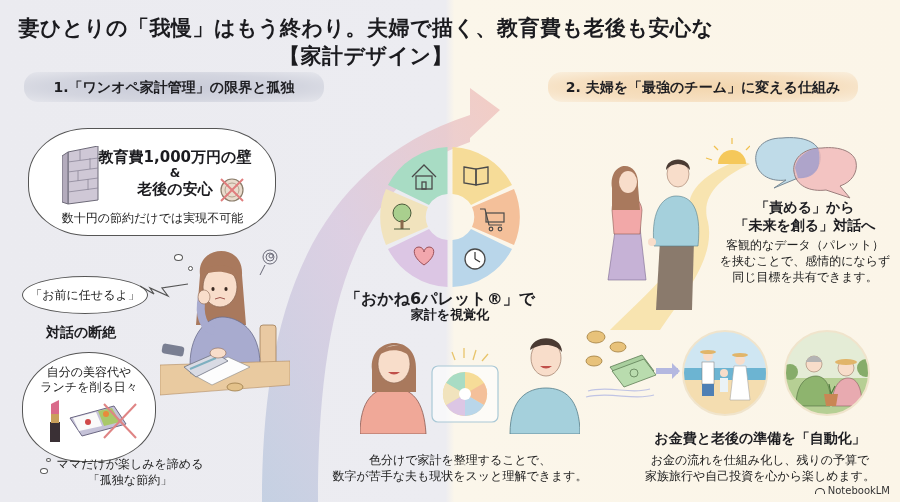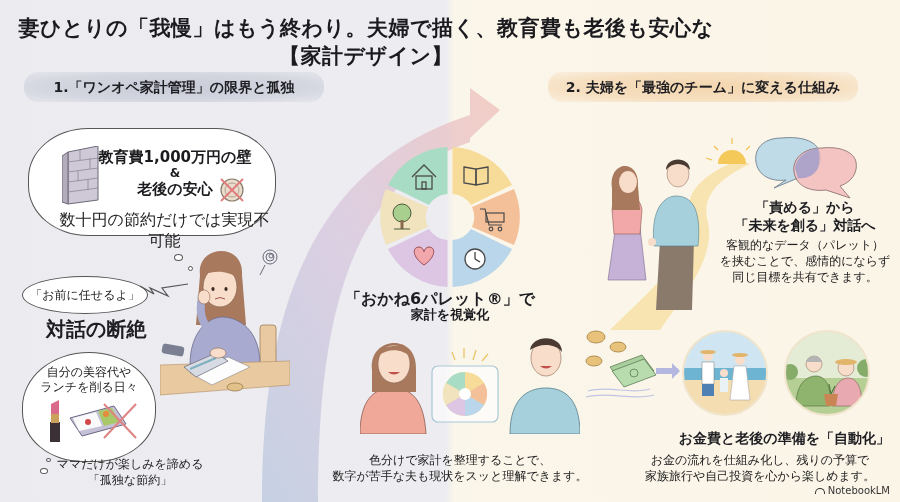--- a/index.html
+++ b/index.html
@@ -74,31 +74,31 @@
 <div class="abs cloud-title" style="left:90px;top:148px;width:170px;font-size:15px;">教育費1,000万円の壁</div>
 <div class="abs cloud-title" style="left:90px;top:166px;width:170px;font-size:12px;">&amp;</div>
 <div class="abs cloud-title" style="left:90px;top:180px;width:170px;font-size:15px;">老後の安心</div>
 
 <svg class="abs" style="left:218px;top:176px" width="28" height="28">
   <circle cx="14" cy="14" r="11" fill="#eadccd" stroke="#8a7c6a" stroke-width="1.2"></circle>
   <circle cx="14" cy="14" r="7" fill="none" stroke="#a3927c" stroke-width="0.8"></circle>
   <line x1="3" y1="3" x2="25" y2="25" stroke="#e07d7d" stroke-width="2"></line>
   <line x1="25" y1="3" x2="3" y2="25" stroke="#e07d7d" stroke-width="2"></line>
 </svg>
-<div class="abs txt" style="left:52px;top:210px;width:225px;font-size:16px;">数十円の節約だけでは実現不可能</div>
+<div class="abs txt" style="left:40px;top:210px;width:225px;font-size:12px;">数十円の節約だけでは実現不可能</div>
 
 <div class="abs bubble" style="left:174px;top:254px;width:9px;height:7px;"></div>
 <div class="abs bubble" style="left:188px;top:266px;width:5px;height:5px;"></div>
 
 <div class="abs bubble" style="left:22px;top:276px;width:126px;height:38px;border-radius:50%;"></div>
 <svg class="abs" style="left:140px;top:282px" width="50" height="24">
   <polyline points="0,4 14,12 10,6 28,14 22,6 48,2" fill="none" stroke="#555" stroke-width="1.2"></polyline>
 </svg>
 <div class="abs txt" style="left:24px;top:287px;width:122px;font-size:12px;">「お前に任せるよ」</div>
-<div class="abs bold" style="left:46px;top:316px;font-size:20px;">対話の断絶</div>
+<div class="abs bold" style="left:46px;top:324px;font-size:14px;">対話の断絶</div>
 
 <svg class="abs" style="left:160px;top:245px" width="130" height="200">
 
   <rect x="100" y="80" width="16" height="48" rx="3" fill="#e9c9a2" stroke="#9f7d58" stroke-width="0.8"></rect>
 
   <path d="M 40 30 C 36 0, 84 -4, 82 30 L 86 80 L 36 80 Z" fill="#a9795d"></path>
 
   <path d="M 30 120 C 30 85, 50 72, 62 72 C 78 72, 100 84, 100 120 Z" fill="#a8abcf" stroke="#6b6d8c" stroke-width="0.8"></path>
 
   <ellipse cx="60" cy="42" rx="17" ry="20" fill="#f8ddca" stroke="#8a6652" stroke-width="0.8"></ellipse>
@@ -328,19 +328,19 @@
     <path d="M 24 34 C 26 26, 38 26, 40 34" fill="#b4b4b4"></path>
     <path d="M 50 78 C 50 56, 60 50, 66 50 C 74 50, 80 58, 80 78 Z" fill="#e8aab0" stroke="#8b5a62" stroke-width="0.6"></path>
     <circle cx="64" cy="40" r="8" fill="#f8ddca" stroke="#8a6652" stroke-width="0.5"></circle>
     <ellipse cx="64" cy="34" rx="11" ry="3" fill="#e1b56a"></ellipse>
     <polygon points="42,66 56,66 54,78 44,78" fill="#c98654"></polygon>
     <path d="M 49 66 L 47 56 M 49 66 L 53 58" stroke="#4e7a3c" stroke-width="1.2"></path>
   </g>
   <circle cx="45" cy="45" r="42" fill="none" stroke="#f0e4cc" stroke-width="2"></circle>
 </svg>
 
-<div class="abs bold center-text" style="left:630px;top:430px;width:260px;font-size:14px;text-align:right;">お金費と老後の準備を「自動化」</div>
+<div class="abs bold center-text" style="left:630px;top:430px;width:260px;font-size:14px;">お金費と老後の準備を「自動化」</div>
 <div class="abs txt" style="left:630px;top:452px;width:260px;">お金の流れを仕組み化し、残りの予算で</div>
 <div class="abs txt" style="left:630px;top:468px;width:260px;">家族旅行や自己投資を心から楽しめます。</div>
 
 <div class="abs logo">
   <span style="display:inline-block;width:10px;height:6px;border:1.5px solid #333;border-bottom:none;border-radius:6px 6px 0 0;margin-right:3px;vertical-align:middle;"></span><span>NotebookLM</span>
 </div>
 
 </body></html>

